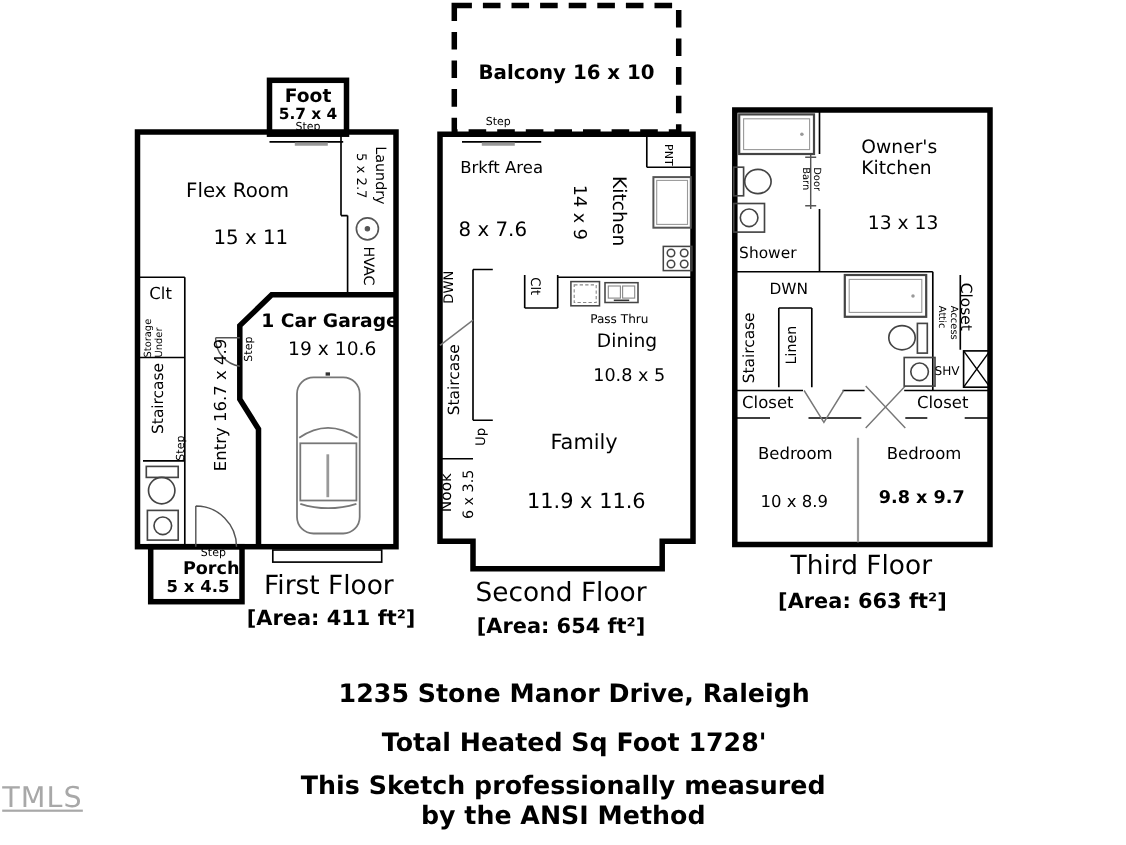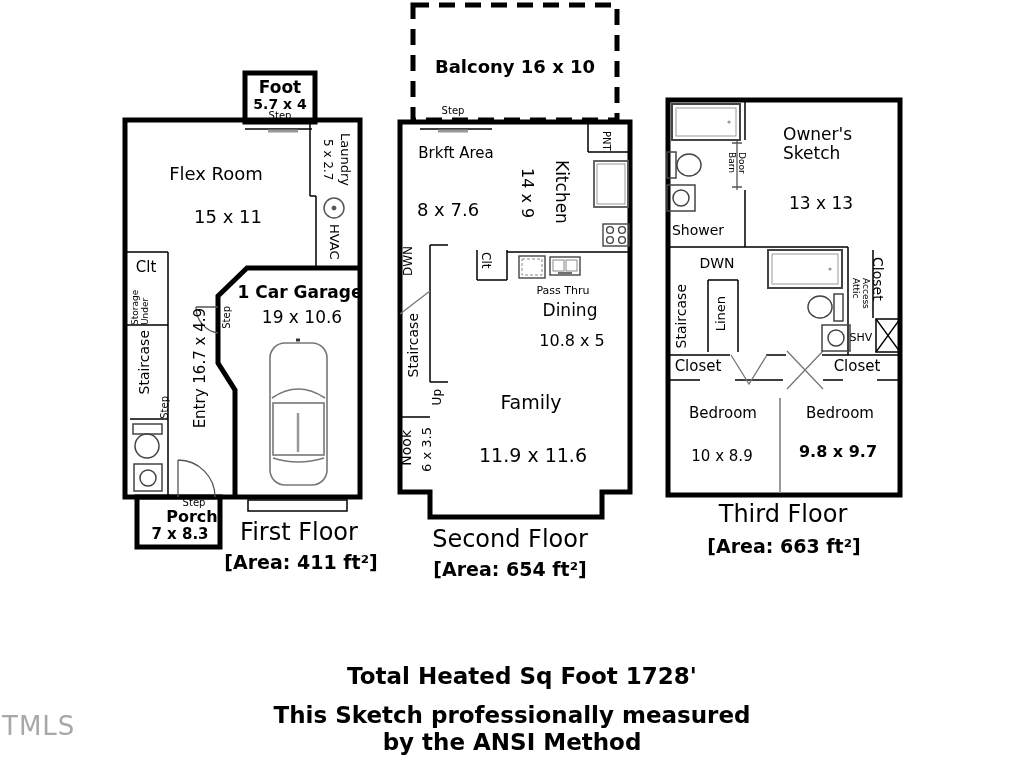--- a/index.html
+++ b/index.html
@@ -142,21 +142,21 @@
   <div class="lbl c" style="left:146px;top:267px;font-size:15px;">Clt</div>
   <div class="lbl vu wrap" style="left:130px;top:279px;font-size:9px;height:46px;">Storage Under</div>
   <div class="lbl vu" style="left:137px;top:330px;font-size:14px;">Staircase</div>
   <div class="lbl vu" style="left:159px;top:396px;font-size:10px;">Step</div>
   <div class="lbl vu" style="left:192px;top:308px;font-size:15px;">Entry 16.7 x 4.9</div>
   <div class="lbl vu" style="left:221px;top:306px;font-size:10px;">Step</div>
   <div class="lbl c b" style="left:300px;top:293px;font-size:17px;">1 Car Garage</div>
   <div class="lbl c" style="left:302px;top:318px;font-size:17px;">19 x 10.6</div>
   <div class="lbl c" style="left:194px;top:503px;font-size:10px;">Step</div>
   <div class="lbl c b" style="left:180px;top:517px;font-size:16px;margin-left:12px;">Porch</div>
-  <div class="lbl c b" style="left:180px;top:534px;font-size:15px;">7 x 8.3</div>
+  <div class="lbl c b" style="left:180px;top:534px;font-size:15px;">5 x 4.5</div>
   <div class="lbl c" style="left:299px;top:532px;font-size:24px;">First Floor</div>
   <div class="lbl c b" style="left:301px;top:563px;font-size:19px;">[Area: 411 ft²]</div>
 
   <div class="lbl c b" style="left:515px;top:67px;font-size:18px;">Balcony 16 x 10</div>
   <div class="lbl c" style="left:453px;top:111px;font-size:10px;">Step</div>
   <div class="lbl c" style="left:456px;top:153px;font-size:15px;">Brkft Area</div>
   <div class="lbl c" style="left:448px;top:182px;font-size:18px;margin-top:28px;">8 x 7.6</div>
   <div class="lbl vd" style="left:552px;top:160px;font-size:17px;">Kitchen</div>
   <div class="lbl vd" style="left:518px;top:168px;font-size:16px;">14 x 9</div>
   <div class="lbl vd" style="left:601px;top:131px;font-size:10px;">PNT</div>
@@ -167,37 +167,38 @@
   <div class="lbl c" style="left:563px;top:291px;font-size:11px;">Pass Thru</div>
   <div class="lbl c" style="left:570px;top:311px;font-size:17px;">Dining</div>
   <div class="lbl c" style="left:572px;top:341px;font-size:16px;">10.8 x 5</div>
   <div class="lbl vu" style="left:399px;top:430px;font-size:14px;">Nook</div>
   <div class="lbl vu" style="left:420px;top:427px;font-size:13px;">6 x 3.5</div>
   <div class="lbl c" style="left:531px;top:403px;font-size:19px;">Family</div>
   <div class="lbl c" style="left:533px;top:456px;font-size:19px;">11.9 x 11.6</div>
   <div class="lbl c" style="left:510px;top:539px;font-size:24px;">Second Floor</div>
   <div class="lbl c b" style="left:510px;top:570px;font-size:19px;">[Area: 654 ft²]</div>
 
-  <div class="lbl wrap" style="left:783px;top:125px;font-size:17px;width:90px;">Owner's Sketch</div>
+  <div class="lbl wrap" style="left:783px;top:125px;font-size:17px;width:90px;">Owner's Kitchen</div>
   <div class="lbl c" style="left:821px;top:204px;font-size:17px;">13 x 13</div>
   <div class="lbl vd2 wrap" style="left:727px;top:152px;font-size:9px;height:40px;">Barn Door</div>
   <div class="lbl c" style="left:698px;top:231px;font-size:14px;">Shower</div>
   <div class="lbl c" style="left:717px;top:264px;font-size:14px;">DWN</div>
   <div class="lbl vu" style="left:674px;top:284px;font-size:14px;">Staircase</div>
   <div class="lbl vu" style="left:714px;top:296px;font-size:13px;">Linen</div>
   <div class="lbl c" style="left:698px;top:366px;font-size:15px;">Closet</div>
   <div class="lbl vd2 wrap" style="left:851px;top:278px;font-size:9px;height:44px;">Attic Access</div>
   <div class="lbl vd" style="left:869px;top:257px;font-size:14px;">Closet</div>
   <div class="lbl c" style="left:861px;top:338px;font-size:11px;">SHV</div>
   <div class="lbl c" style="left:857px;top:366px;font-size:15px;">Closet</div>
   <div class="lbl c" style="left:723px;top:413px;font-size:15px;">Bedroom</div>
   <div class="lbl c" style="left:722px;top:456px;font-size:15px;">10 x 8.9</div>
   <div class="lbl c" style="left:840px;top:413px;font-size:15px;">Bedroom</div>
   <div class="lbl c b" style="left:838px;top:452px;font-size:16px;">9.8 x 9.7</div>
   <div class="lbl c" style="left:783px;top:514px;font-size:24px;">Third Floor</div>
   <div class="lbl c b" style="left:784px;top:547px;font-size:19px;">[Area: 663 ft²]</div>
 
+  <div class="lbl c b" style="left:522px;top:632px;font-size:23px;">1235 Stone Manor Drive, Raleigh</div>
   <div class="lbl c b" style="left:522px;top:677px;font-size:23px;">Total Heated Sq Foot 1728'</div>
   <div class="lbl c b" style="left:512px;top:716px;font-size:23px;">This Sketch professionally measured</div>
   <div class="lbl c b" style="left:512px;top:743px;font-size:23px;">by the ANSI Method</div>
-  <div class="lbl watermark" style="left:2px;top:712px;font-size:26px;letter-spacing:1px;">TMLS</div>
+  <div class="lbl watermark" style="left:2px;top:712px;font-size:26px;letter-spacing:1px;text-decoration:underline;">TMLS</div>
 
 </div>
 
 </body></html>

